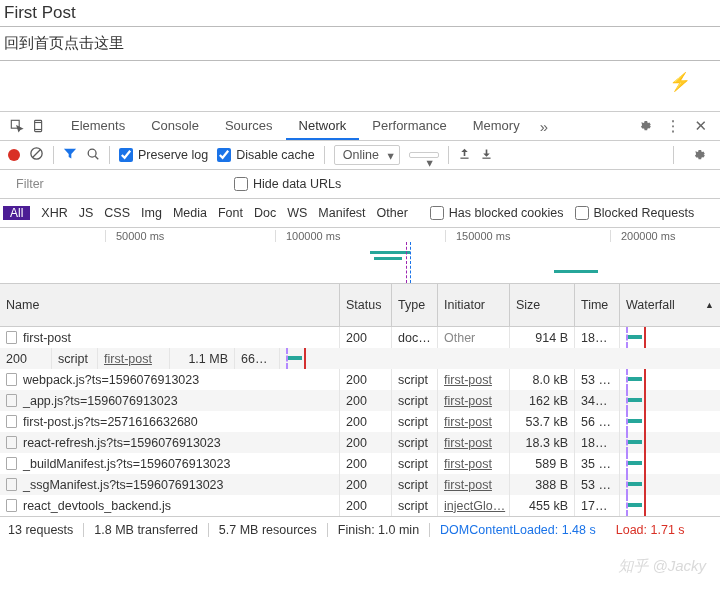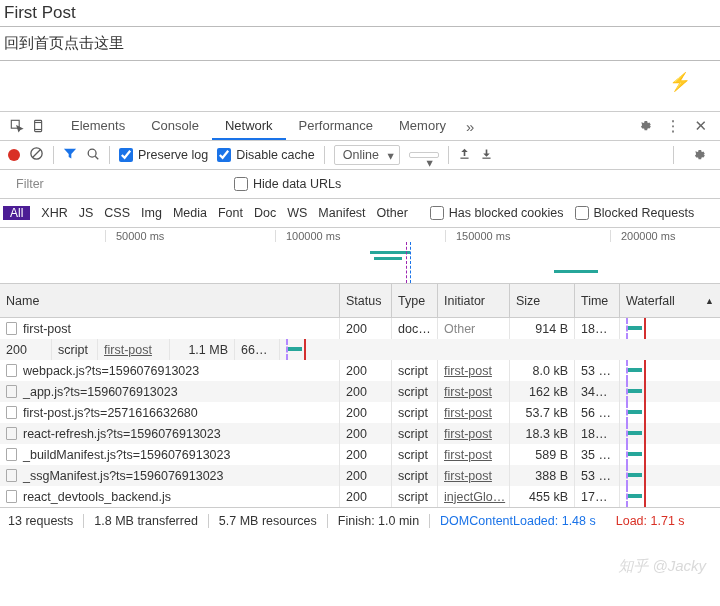--- a/index.html
+++ b/index.html
@@ -34,21 +34,21 @@
 .filter-input{border:none;padding:5px 6px;font-size:12.5px;width:210px;color:#333;outline:none}
 .filter-input::placeholder{color:#888}
 .typebar{display:flex;align-items:center;height:29px;border-bottom:1px solid #ccc;padding:0 3px;gap:11px;font-size:12.5px;color:#333}
 .pill{background:#4c1d95;color:#fff;border-radius:0;padding:0 7px;font-size:12px}
 .tlink{color:#333}
 .timeline{height:56px;border-bottom:1px solid #ccc;position:relative}
 .tl-tick{position:absolute;top:2px;font-size:11px;color:#666;border-left:1px solid #ddd;padding-left:10px;height:12px}
 .tl-bar{position:absolute;height:3px;background:#26a69a}
 .tl-vline{position:absolute;top:14px;bottom:0;border-left:1px dashed #9c27b0;width:0}
 .tl-vline.blue{border-left:1px dashed #1a73e8}
-.grid-head{display:flex;height:34px;border-bottom:1px solid #ccc;background:#f1f1f1;font-size:12.5px;color:#333}
+.grid-head{display:flex;height:43px;border-bottom:1px solid #ccc;background:#f1f1f1;font-size:12.5px;color:#333}
 .gh{display:flex;align-items:center;padding:0 6px;border-right:1px solid #ccc;position:relative}
 .gh:last-child{border-right:none}
 .c-name{flex:0 0 340px}
 .c-status{flex:0 0 52px}
 .c-type{flex:0 0 46px}
 .c-init{flex:0 0 72px}
 .c-size{flex:0 0 65px;justify-content:flex-start}
 .c-time{flex:0 0 45px}
 .c-wf{flex:1;padding-right:22px}
 .sort-arrow{position:absolute;right:6px;font-size:9px;color:#333}
@@ -95,20 +95,21 @@
     <div class="ic">
       <svg viewBox="0 0 16 16" fill="none" stroke="currentColor" stroke-width="1.3">
           <rect x="3" y="1.5" width="8" height="13" rx="1"></rect>
           <line x1="3" y1="4" x2="11" y2="4"></line>
           <line x1="3" y1="12" x2="11" y2="12"></line>
         </svg>
     </div>
     <div class="tabs" id="tabs">
         <div class="tab">Elements</div>
         <div class="tab">Console</div>
+        <div class="tab">Sources</div>
         <div class="tab active">Network</div>
         <div class="tab">Performance</div>
         <div class="tab">Memory</div>
       </div>
     <div class="rbtn">»</div>
     <div class="tr-spacer"></div>
     <div class="rbtn">
       <svg width="15" height="15" viewBox="0 0 16 16" fill="#666">
           <path d="M8 10a2 2 0 100-4 2 2 0 000 4zm6.7-2l-.1-.9 1.1-1.1-1.3-2.2-1.5.4-.7-.6-.3-1.6H9.1l-.3 1.6-.7.6-1.5-.4L5.3 4l1.1 1.1-.1.9.1.9L5.3 8l1.3 2.2 1.5-.4.7.6.3 1.6h2.8l.3-1.6.7-.6 1.5.4L15.8 8l-1.1-1.1z" opacity=".9"></path>
         </svg>

